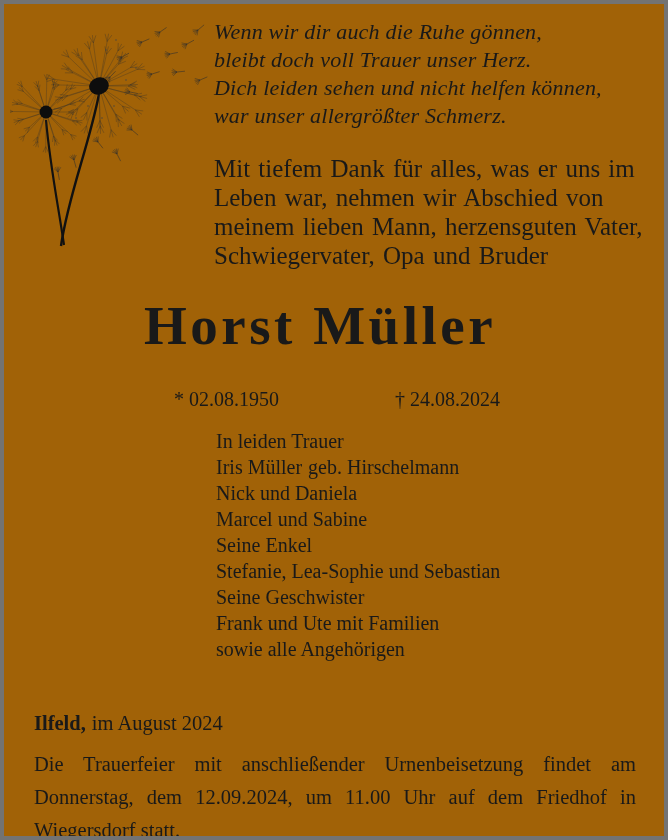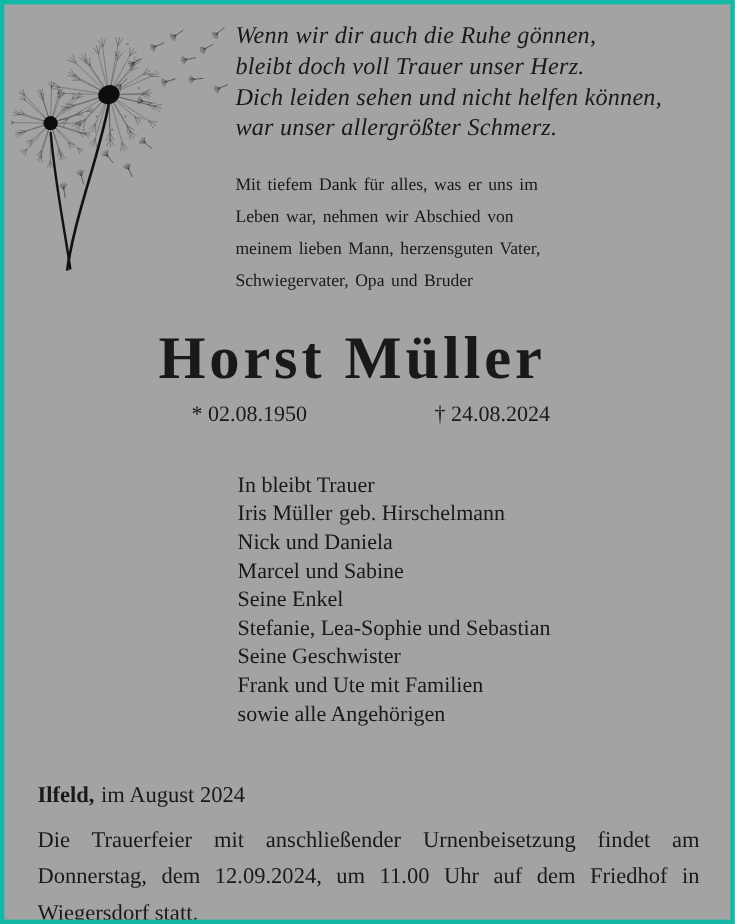--- a/index.html
+++ b/index.html
@@ -5,22 +5,22 @@
   html, body {
     margin: 0;
     padding: 0;
     background: #ffffff;
   }
   .page {
     position: relative;
     width: 668px;
     height: 840px;
     box-sizing: border-box;
-    border: 4px solid #14b8a6;
-    background: #a3a3a3;
+    border: 4px solid #737373;
+    background: #a16207;
     overflow: hidden;
     font-family: "Liberation Serif", "DejaVu Serif", serif;
     color: #191919;
   }
   .dandelion {
     position: absolute;
     left: 6px;
     top: 10px;
     width: 204px;
     height: 248px;
@@ -32,40 +32,40 @@
     font-style: italic;
     font-size: 22px;
     line-height: 28px;
     white-space: pre-line;
     letter-spacing: 0.2px;
   }
   .intro {
     position: absolute;
     left: 210px;
     top: 150px;
-    font-size: 16px;
+    font-size: 25px;
     line-height: 29px;
     white-space: pre-line;
     word-spacing: 2px;
   }
   .name {
     position: absolute;
     left: 140px;
     top: 291px;
     width: 400px;
     font-weight: bold;
     font-size: 55px;
     line-height: 62px;
     letter-spacing: 3.5px;
     white-space: nowrap;
   }
   .dates {
     position: absolute;
     left: 170px;
-    top: 362px;
+    top: 384px;
     width: 326px;
     display: flex;
     justify-content: space-between;
     font-size: 20px;
   }
   .mourners {
     position: absolute;
     left: 212px;
     top: 424px;
     font-size: 20px;
@@ -478,21 +478,21 @@
 Schwiegervater, Opa und Bruder</div>
 
   <div class="name">Horst Müller</div>
 
   <div class="dates">
     <span>* 02.08.1950</span>
     <span>† 24.08.2024</span>
   </div>
 
   <div class="mourners">
-    <div class="reg">In bleibt Trauer</div>
+    <div class="reg">In leiden Trauer</div>
     <div><span class="bold">Iris Müller</span><span class="reg maiden">geb. Hirschelmann</span></div>
     <div class="bold">Nick und Daniela</div>
     <div class="bold">Marcel und Sabine</div>
     <div class="bold">Seine Enkel</div>
     <div class="bold">Stefanie, Lea-Sophie und Sebastian</div>
     <div class="bold">Seine Geschwister</div>
     <div class="bold">Frank und Ute mit Familien</div>
     <div class="bold">sowie alle Angehörigen</div>
   </div>
 

